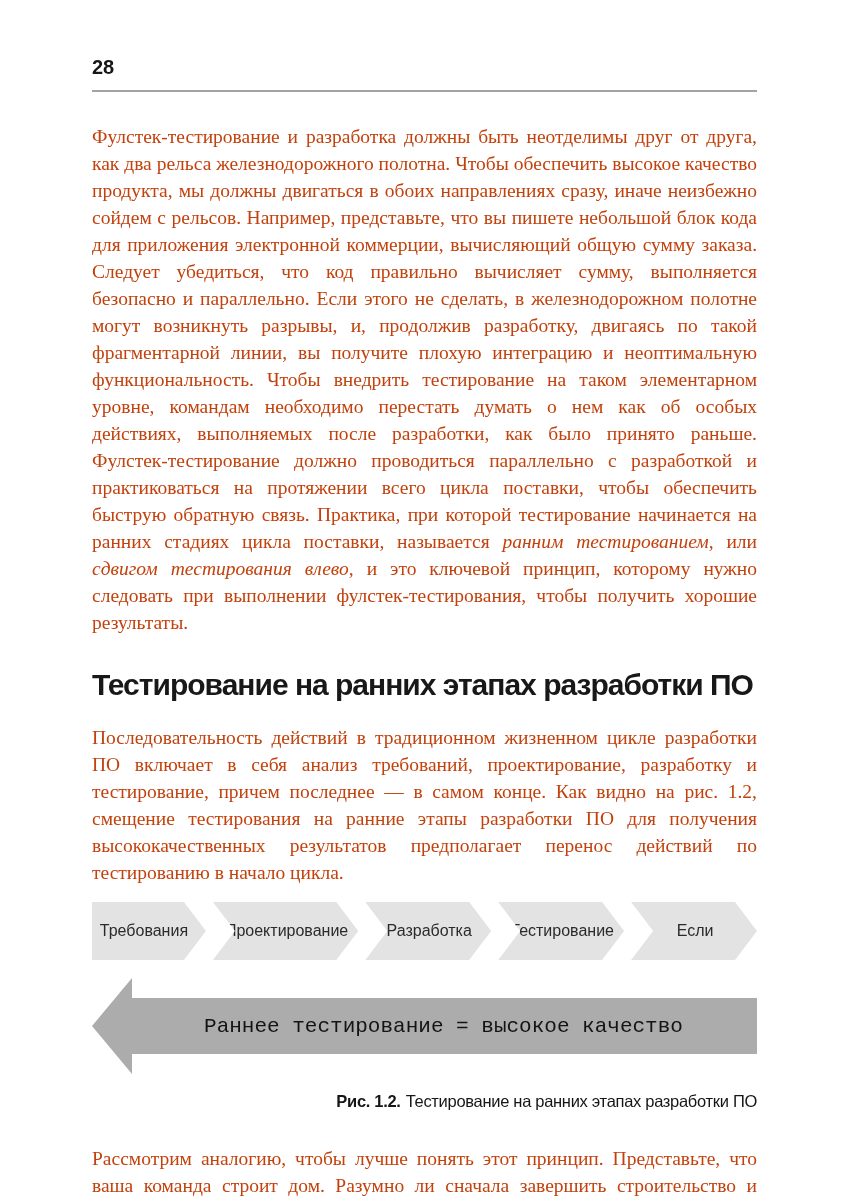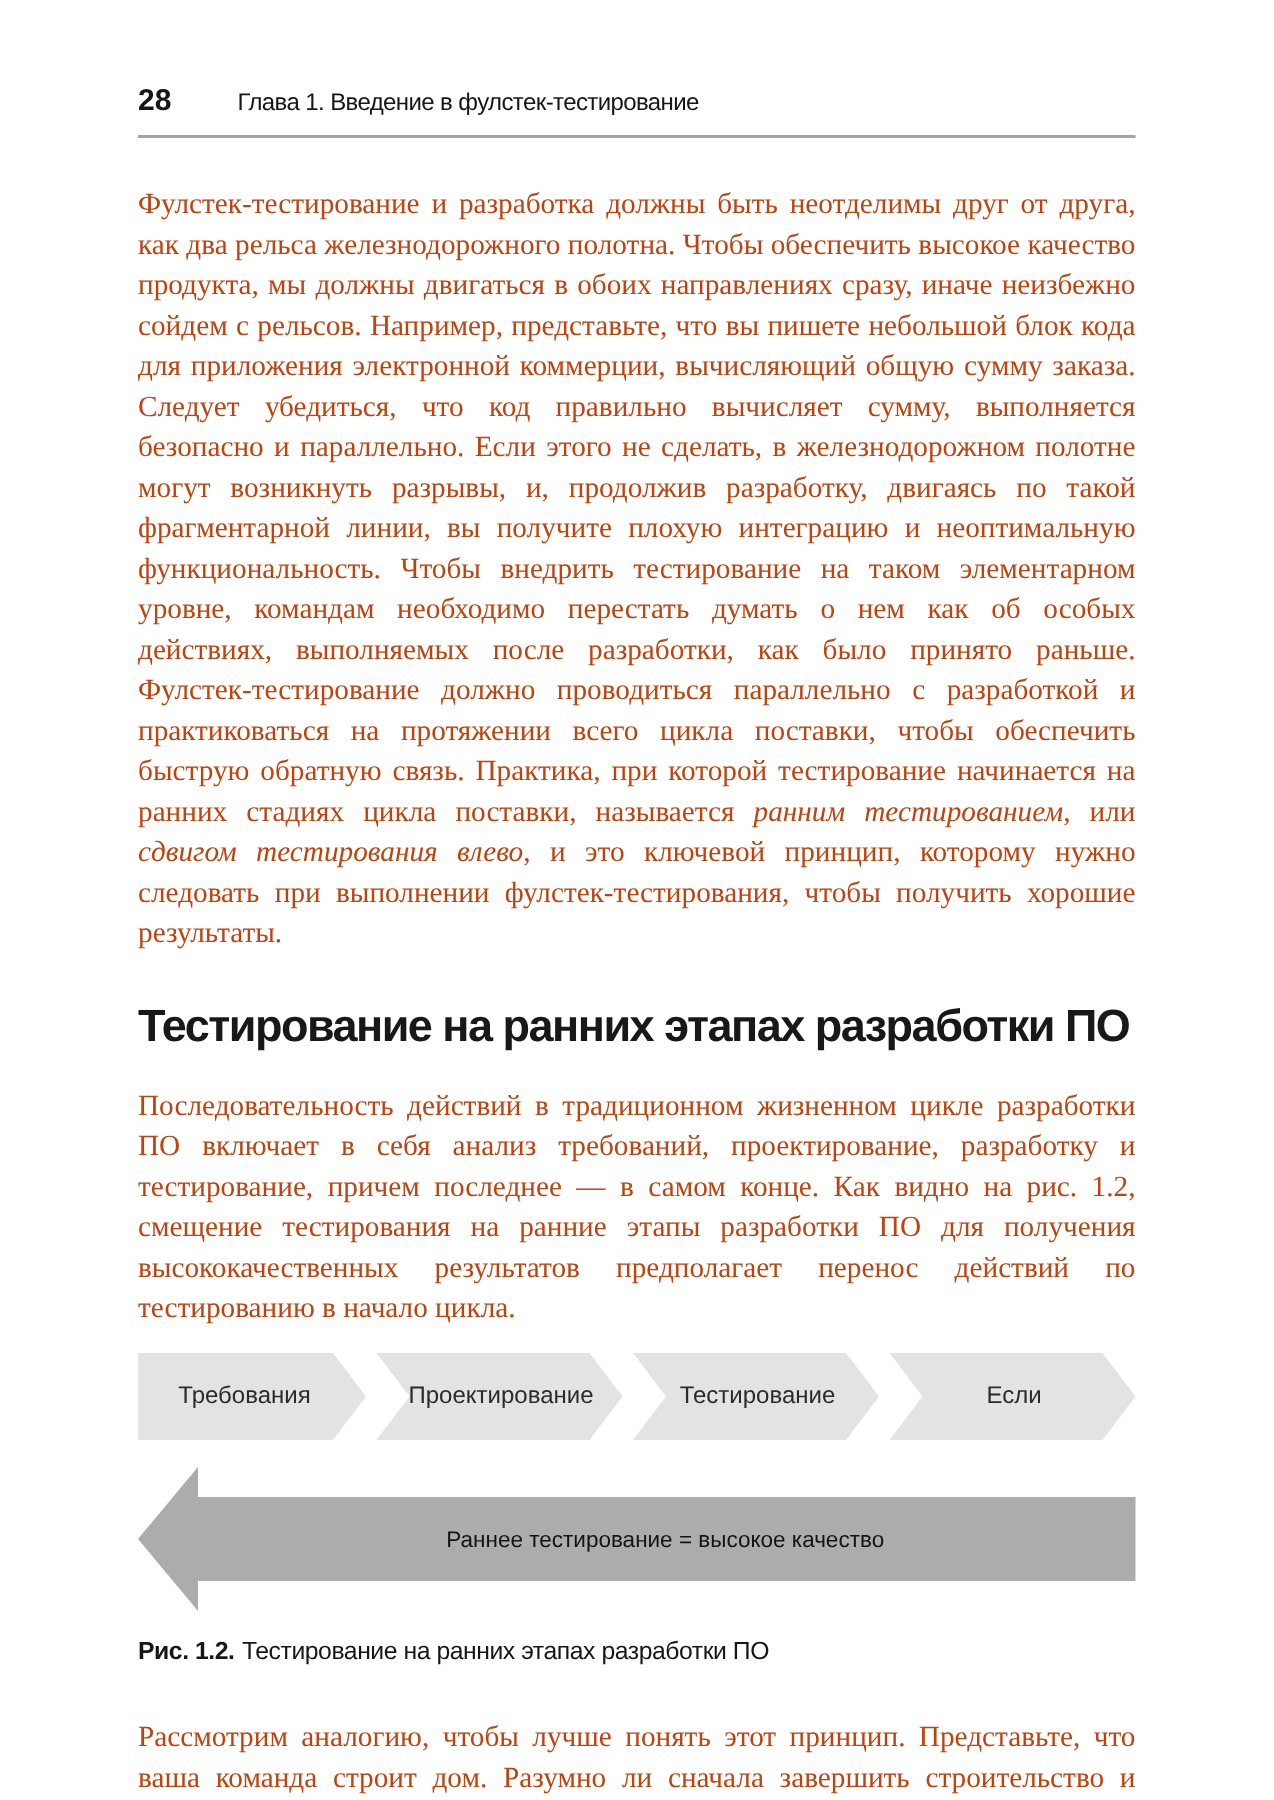--- a/index.html
+++ b/index.html
@@ -108,59 +108,61 @@
     position: absolute;
     left: 38px; right: 0;
     top: 20px;
     height: 56px;
     background: #acacac;
     display: flex;
     align-items: center;
     justify-content: center;
   }
   .arrow-label {
-    font-family: Liberation Sans, sans-serif;
-    font-size: 15px;
+    font-family: Liberation Mono, monospace;
+    font-size: 21px;
     color: #141414;
   }
 
   .figure-caption {
     margin-top: 18px;
-    text-align: left;
+    text-align: right;
     font-family: "Liberation Sans", sans-serif;
     font-size: 16.5px;
     letter-spacing: -0.3px;
     color: #161616;
   }
   .caption-label { font-weight: bold; margin-right: 5px; }
 </style>
 </head>
 <body>
 
 <div class="page">
 
   <header class="page-header">
     <span class="page-number">28</span>
-    <span class="chapter-title">Глава 1. Введение в фулстек-тестирование</span>
   </header>
 
   <p class="body-text para-1"><span>Фулстек-тестирование и разработка должны быть неотделимы друг от друга, как два рельса железнодорожного полотна. Чтобы обеспечить высокое качество продукта, мы должны двигаться в обоих направлениях сразу, иначе неизбежно сойдем с рельсов. Например, представьте, что вы пишете небольшой блок кода для приложения электронной коммерции, вычисляющий общую сумму заказа. Следует убедиться, что код правильно вычисляет сумму, выполняется безопасно и параллельно. Если этого не сделать, в железнодорожном полотне могут возникнуть разрывы, и, продолжив разработку, двигаясь по такой фрагментарной линии, вы получите плохую интеграцию и неоптимальную функциональность. Чтобы внедрить тестирование на таком элементарном уровне, командам необходимо перестать думать о нем как об особых действиях, выполняемых после разработки, как было принято раньше. Фулстек-тестирование должно проводиться параллельно с разработкой и практиковаться на протяжении всего цикла поставки, чтобы обеспечить быструю обратную связь. Практика, при которой тестирование начинается на ранних стадиях цикла поставки, называется </span><em>ранним тестированием</em><span>, или </span><em>сдвигом тестирования влево</em><span>, и это ключевой принцип, которому нужно следовать при выполнении фулстек-тестирования, чтобы получить хорошие результаты.</span></p>
 
   <h1 class="section-heading">Тестирование на ранних этапах разработки ПО</h1>
 
   <p class="body-text para-2">Последовательность действий в традиционном жизненном цикле разработки ПО включает в себя анализ требований, проектирование, разработку и тестирование, причем последнее — в самом конце. Как видно на рис. 1.2, смещение тестирования на ранние этапы разработки ПО для получения высококачественных результатов предполагает перенос действий по тестированию в начало цикла.</p>
 
   <figure class="figure">
 
     <div class="stage-flow">
       <div class="stage-chevron first">
         <span>Требования</span>
       </div>
       <div class="stage-chevron">
         <span>Проектирование</span>
+      </div>
+      <div class="stage-chevron">
+        <span>Разработка</span>
       </div>
       <div class="stage-chevron">
         <span>Тестирование</span>
       </div>
       <div class="stage-chevron">
         <span>Если</span>
       </div>
     </div>
 
     <div class="big-arrow">

